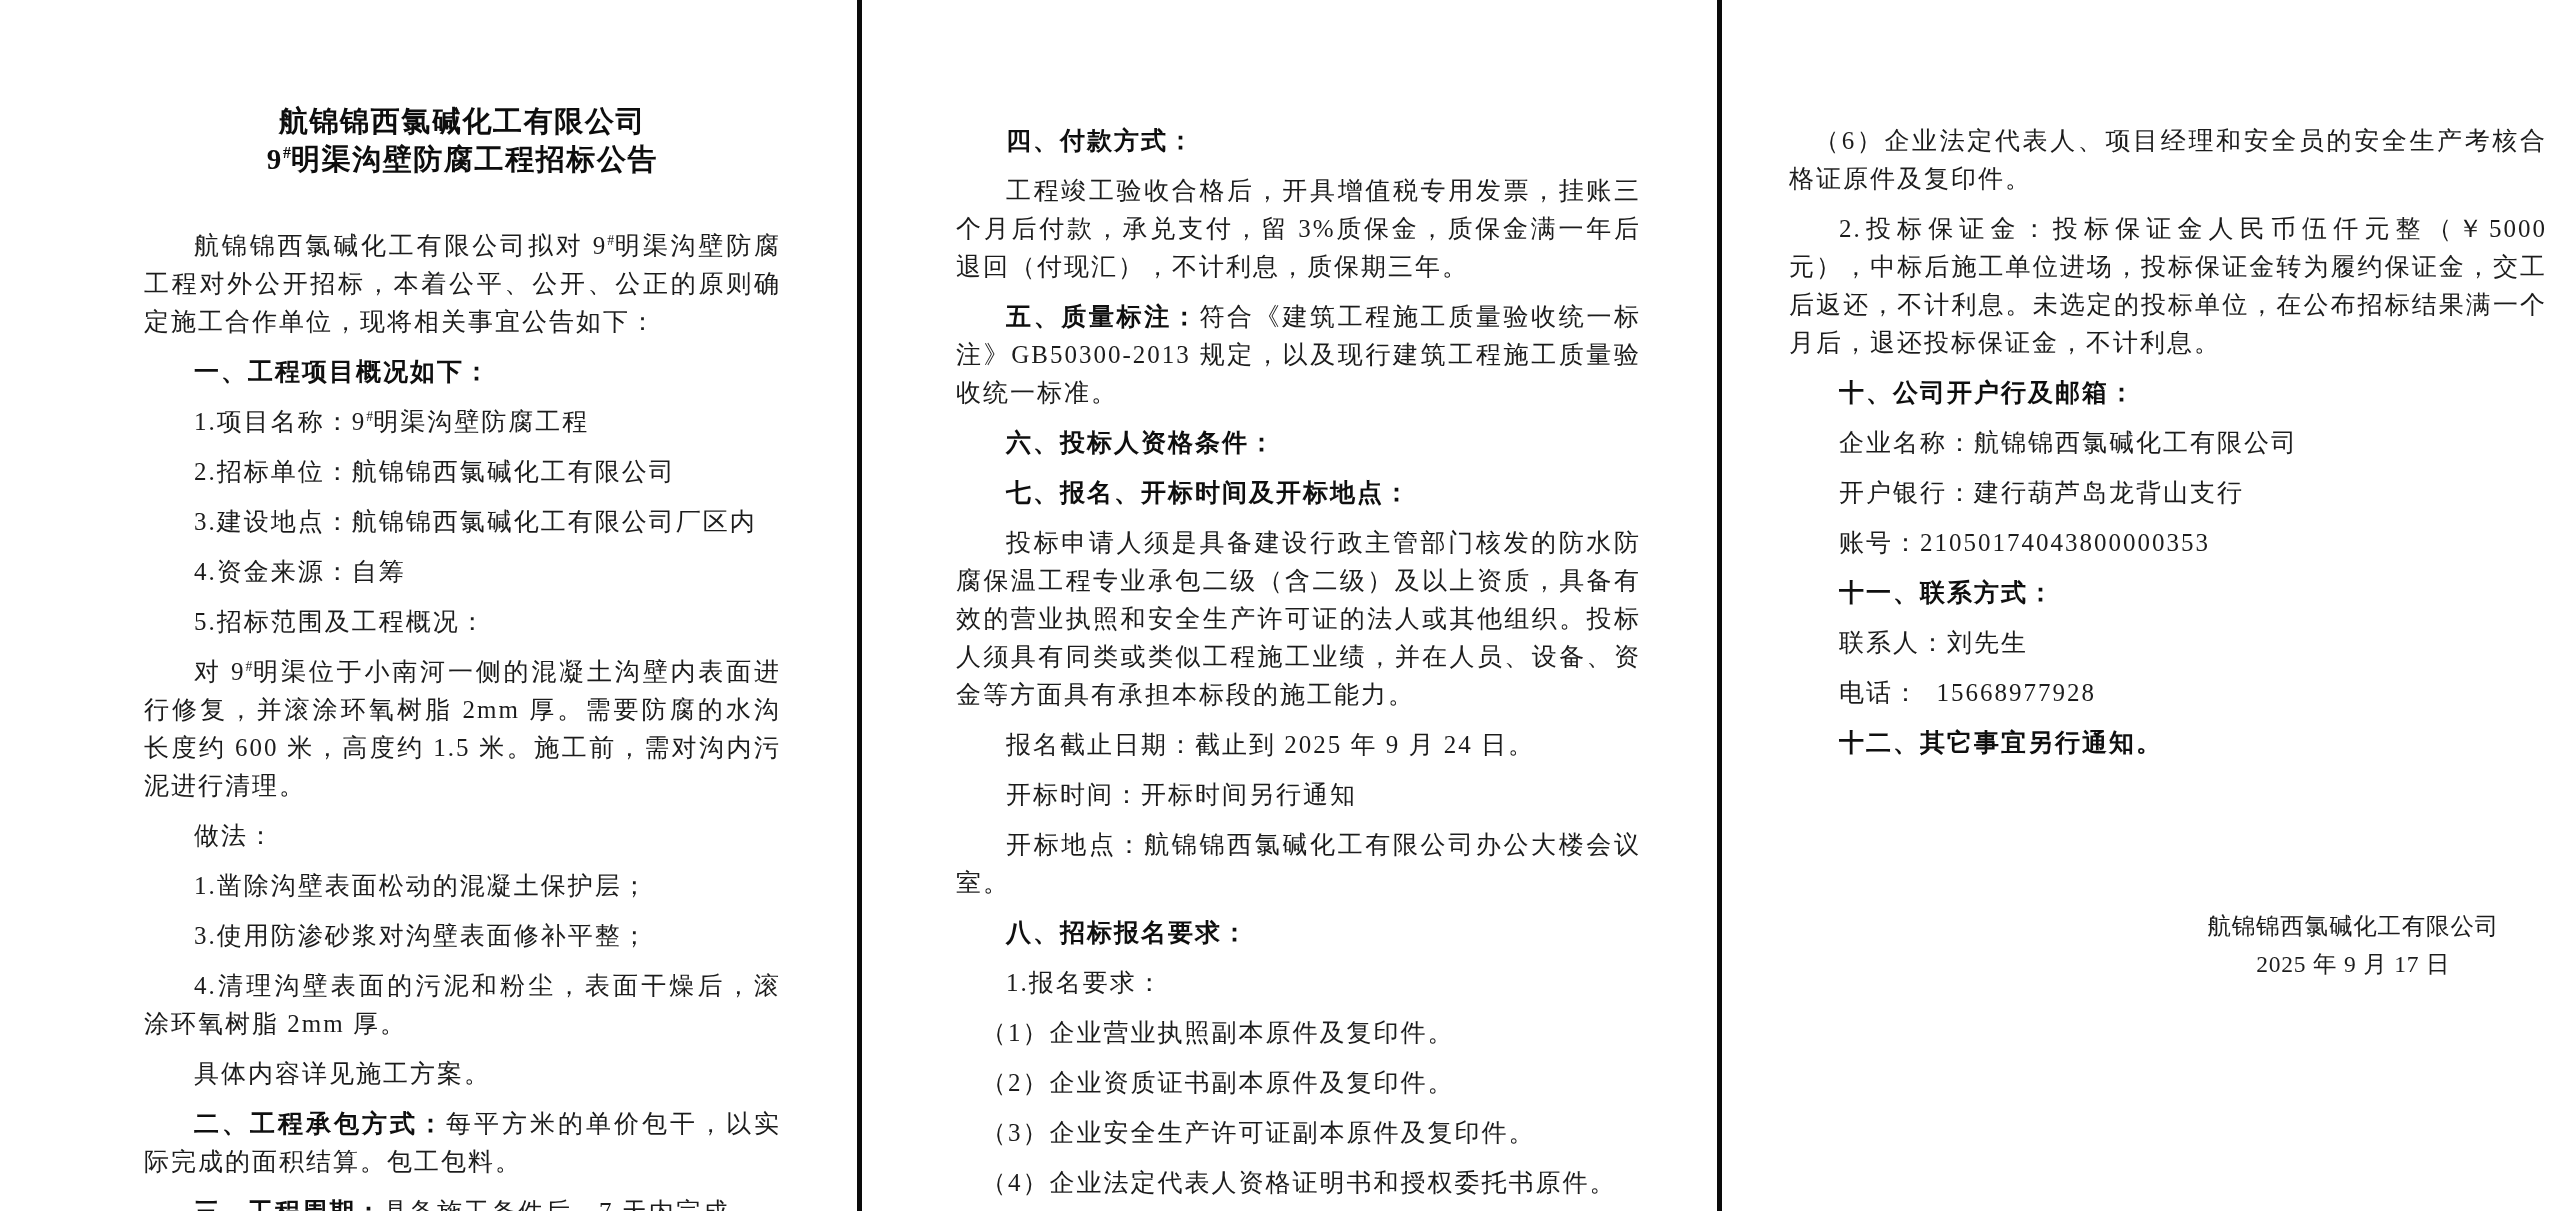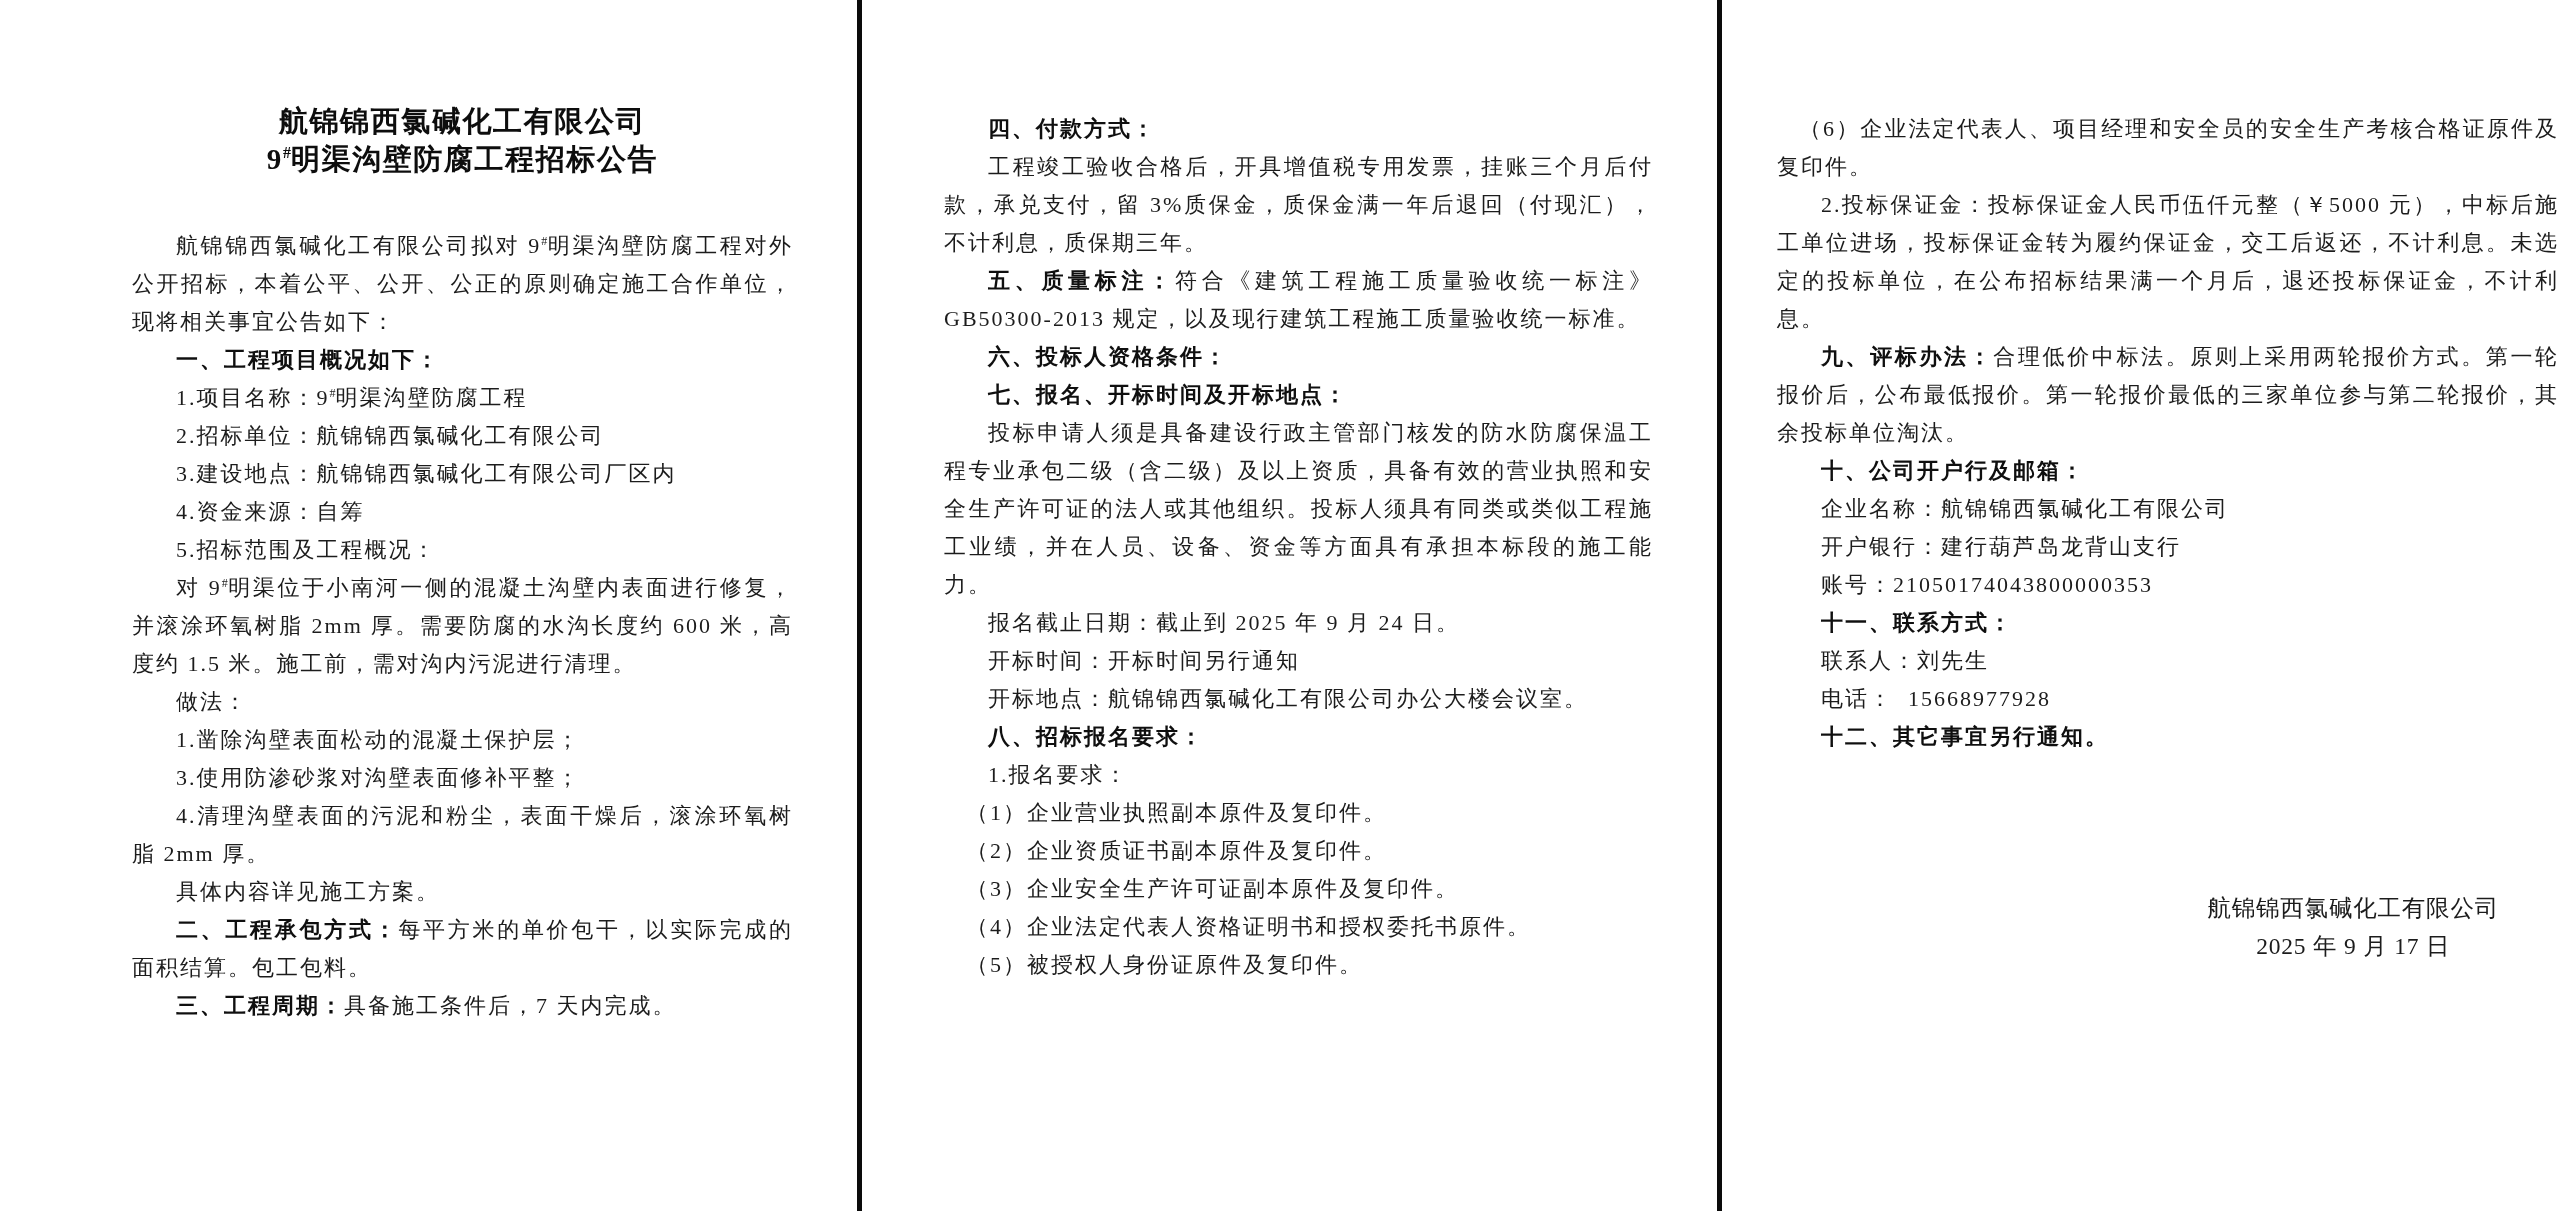--- a/index.html
+++ b/index.html
@@ -29,22 +29,22 @@
     margin:0 0 49px 0;
     text-align:center;
     font-size:29px;
     font-weight:bold;
     line-height:38px;
     letter-spacing:1.6px;
     color:#0d0d0d;
   }
   .doc-title .tline { display:block; }
   .para {
-    margin:0;
-    font-size:22px;
+    margin:12px;
+    font-size:25px;
     line-height:38px;
     letter-spacing:2px;
     text-align:justify;
     text-indent:2em;
     color:#1c1c1c;
   }
   .para.ind1 { text-indent:1em; }
   .para b { font-weight:bold; color:#0f0f0f; }
   sup.hash { font-size:0.55em; line-height:0; letter-spacing:0; }
   .sig-spacer { height:133px; }
@@ -108,21 +108,20 @@
       <p class="para ind1"><span>（5）被授权人身份证原件及复印件。</span></p>
     </div>
 </div>
 
 <div class="divider" id="divider2"></div>
 
 <div class="page" id="page3">
   <div>
       <p class="para ind1"><span>（6）企业法定代表人、项目经理和安全员的安全生产考核合格证原件及复印件。</span></p>
       <p class="para"><span>2.投标保证金：投标保证金人民币伍仟元整（￥5000 元），中标后施工单位进场，投标保证金转为履约保证金，交工后返还，不计利息。未选定的投标单位，在公布招标结果满一个月后，退还投标保证金，不计利息。</span></p>
-      <p class="para"><b>九、评标办法：</b><span>合理低价中标法。原则上采用两轮报价方式。第一轮报价后，公布最低报价。第一轮报价最低的三家单位参与第二轮报价，其余投标单位淘汰。</span></p>
       <p class="para"><b>十、公司开户行及邮箱：</b></p>
       <p class="para"><span>企业名称：航锦锦西氯碱化工有限公司</span></p>
       <p class="para"><span>开户银行：建行葫芦岛龙背山支行</span></p>
       <p class="para"><span>账号：21050174043800000353</span></p>
       <p class="para"><b>十一、联系方式：</b></p>
       <p class="para"><span>联系人：刘先生</span></p>
       <p class="para"><span>电话：&nbsp;&nbsp;15668977928</span></p>
       <p class="para"><b>十二、其它事宜另行通知。</b></p>
     </div>
   <div class="sig-spacer"></div>

